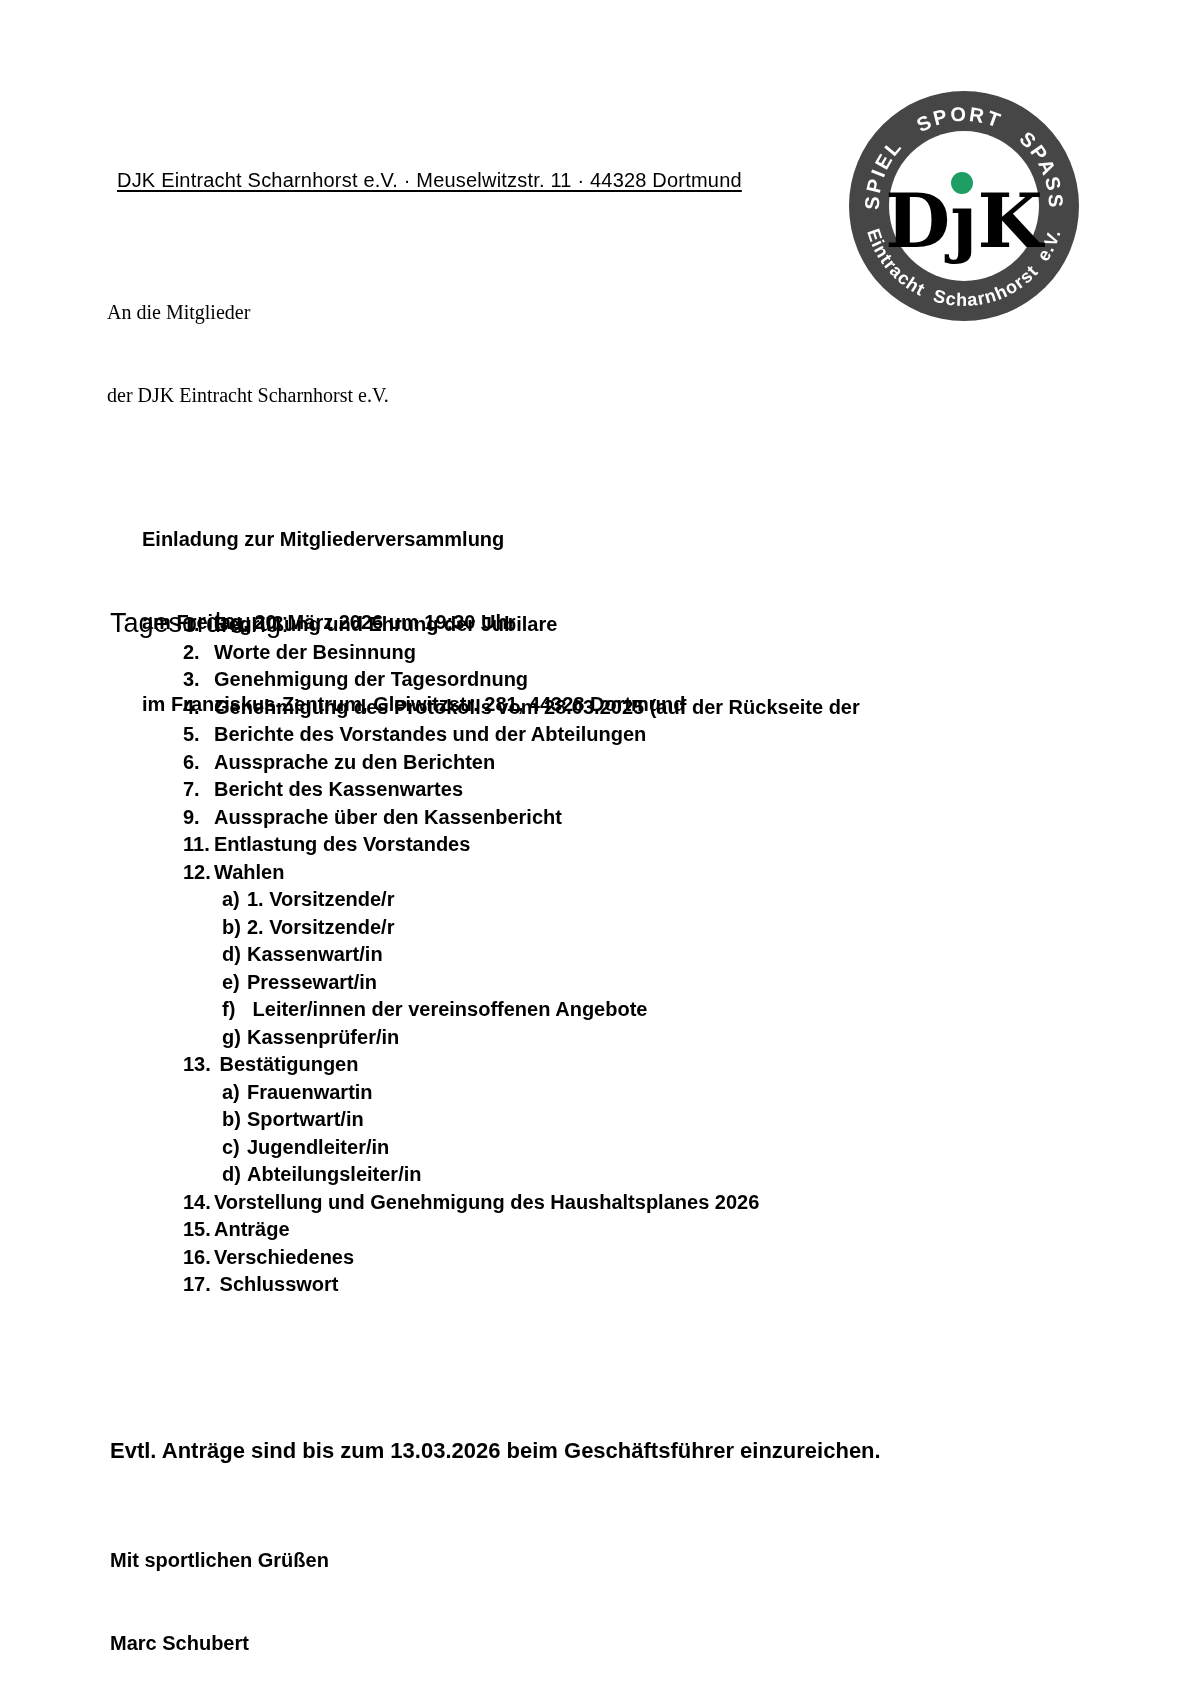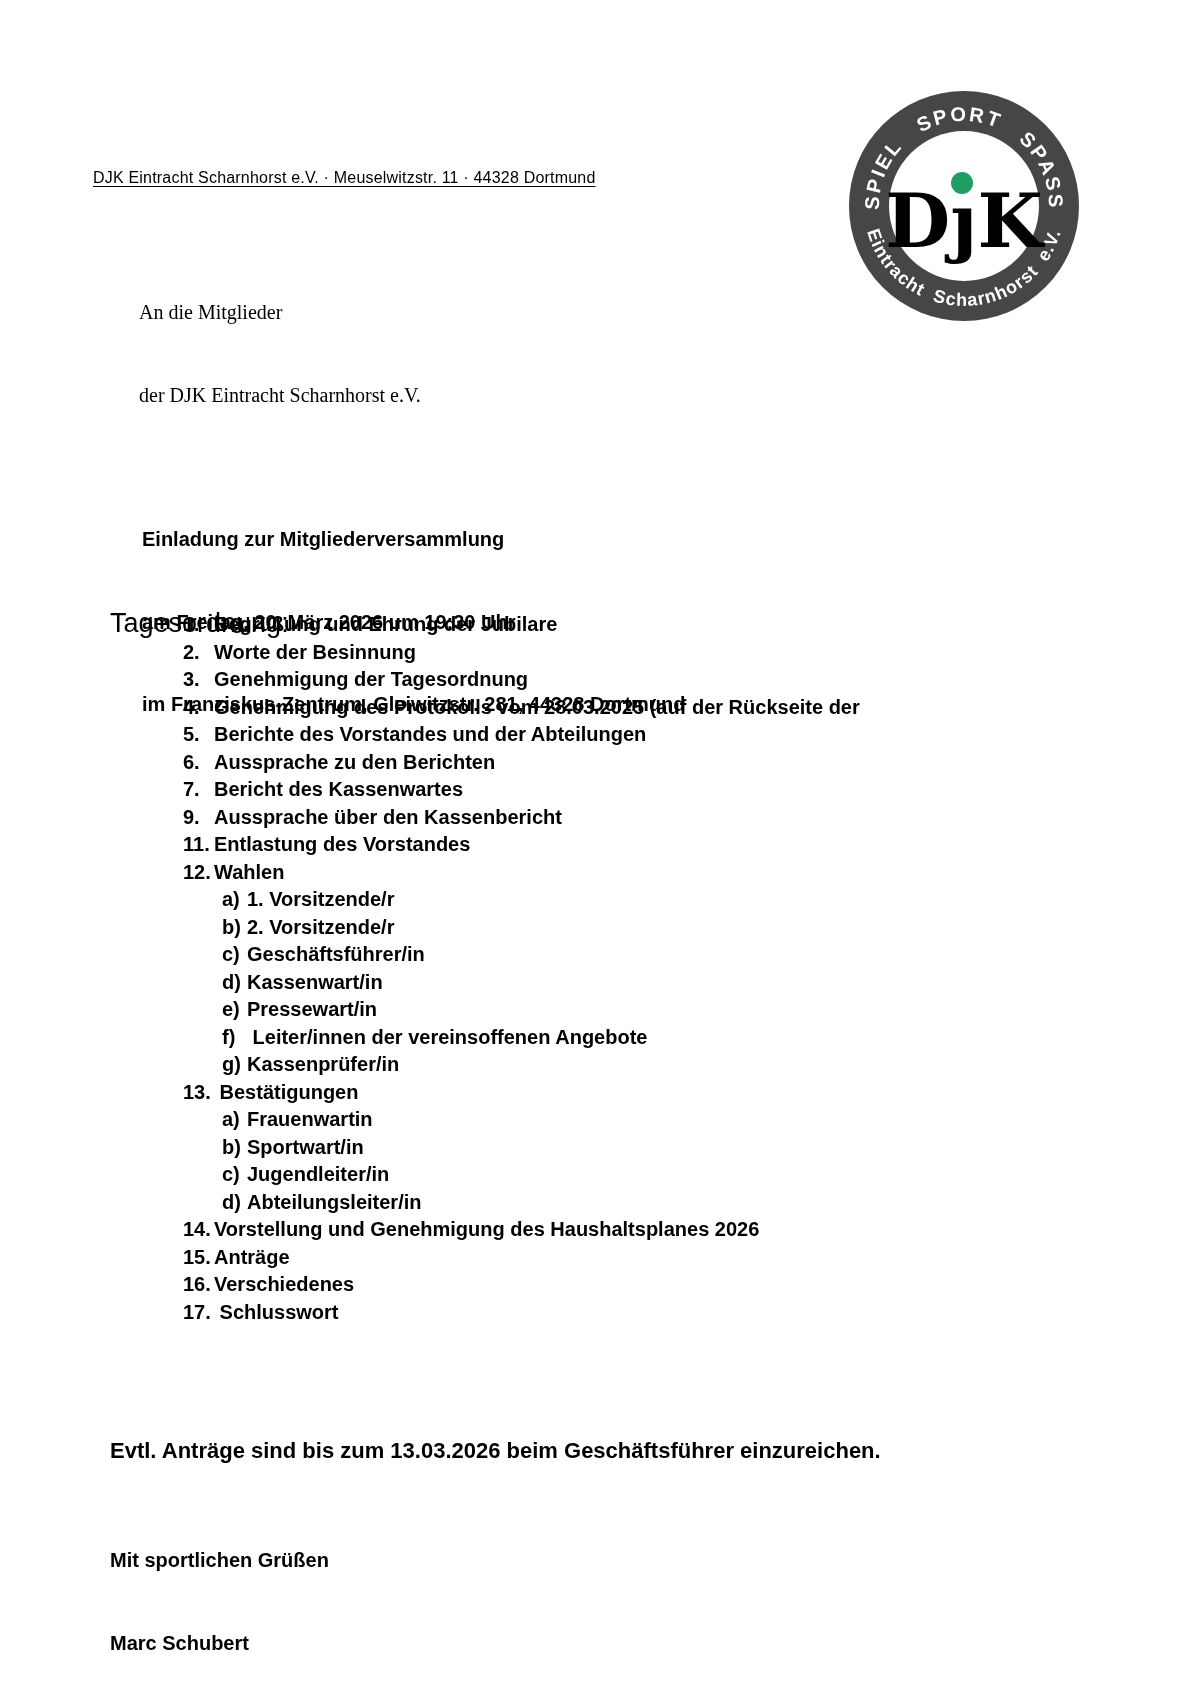--- a/index.html
+++ b/index.html
@@ -3,28 +3,28 @@
 <meta charset="utf-8">
 <style>
   html,body { margin:0; padding:0; background:#e8e8e8; }
   .page {
     position:relative; width:1190px; height:1683px; margin:0 auto;
     background:#ffffff; color:#000;
     font-family:"Liberation Sans", sans-serif;
     overflow:hidden;
   }
   .sender {
-    position:absolute; left:93px; top:169px;
-    font-size:16px; letter-spacing:0.2px;
+    position:absolute; left:117px; top:169px;
+    font-size:20px; letter-spacing:0.2px;
     text-decoration:underline; text-underline-offset:3px;
   }
   .recipient {
     position:absolute; left:107px; top:244px;
     font-family:"Liberation Serif", serif;
-    font-size:20px; line-height:27.5px; white-space:pre;margin-left:32px;
+    font-size:20px; line-height:27.5px; white-space:pre;
   }
   .logo { position:absolute; left:846px; top:88px; width:236px; height:236px; }
   .contact {
     position:absolute; left:845px; top:357px;
     font-family:"Liberation Serif", serif;
     font-size:17px; line-height:23px; white-space:pre;
   }
   .invite {
     position:absolute; left:110px; top:471px;
     font-size:20px; font-weight:bold; line-height:27.5px; white-space:pre;margin-left:32px;
@@ -94,21 +94,20 @@
     <div class="row"><span class="m">3.</span><span>Genehmigung der Tagesordnung</span></div>
     <div class="row"><span class="m">4.</span><span>Genehmigung des Protokolls vom 28.03.2025 (auf der Rückseite der</span></div>
     <div class="row"><span class="m">5.</span><span>Berichte des Vorstandes und der Abteilungen</span></div>
     <div class="row"><span class="m">6.</span><span>Aussprache zu den Berichten</span></div>
     <div class="row"><span class="m">7.</span><span>Bericht des Kassenwartes</span></div>
     <div class="row"><span class="m">9.</span><span>Aussprache über den Kassenbericht</span></div>
     <div class="row"><span class="m">11.</span><span>Entlastung des Vorstandes</span></div>
     <div class="row"><span class="m">12.</span><span>Wahlen</span></div>
     <div class="row sub"><span class="m">a)</span><span>1. Vorsitzende/r</span></div>
     <div class="row sub"><span class="m">b)</span><span>2. Vorsitzende/r</span></div>
-    <div class="row sub"><span class="m">c)</span><span>Geschäftsführer/in</span></div>
     <div class="row sub"><span class="m">d)</span><span>Kassenwart/in</span></div>
     <div class="row sub"><span class="m">e)</span><span>Pressewart/in</span></div>
     <div class="row sub"><span class="m">f)</span><span> Leiter/innen der vereinsoffenen Angebote</span></div>
     <div class="row sub"><span class="m">g)</span><span>Kassenprüfer/in</span></div>
     <div class="row"><span class="m">13.</span><span> Bestätigungen</span></div>
     <div class="row sub"><span class="m">a)</span><span>Frauenwartin</span></div>
     <div class="row sub"><span class="m">b)</span><span>Sportwart/in</span></div>
     <div class="row sub"><span class="m">c)</span><span>Jugendleiter/in</span></div>
     <div class="row sub"><span class="m">d)</span><span>Abteilungsleiter/in</span></div>
     <div class="row"><span class="m">14.</span><span>Vorstellung und Genehmigung des Haushaltsplanes 2026</span></div>

